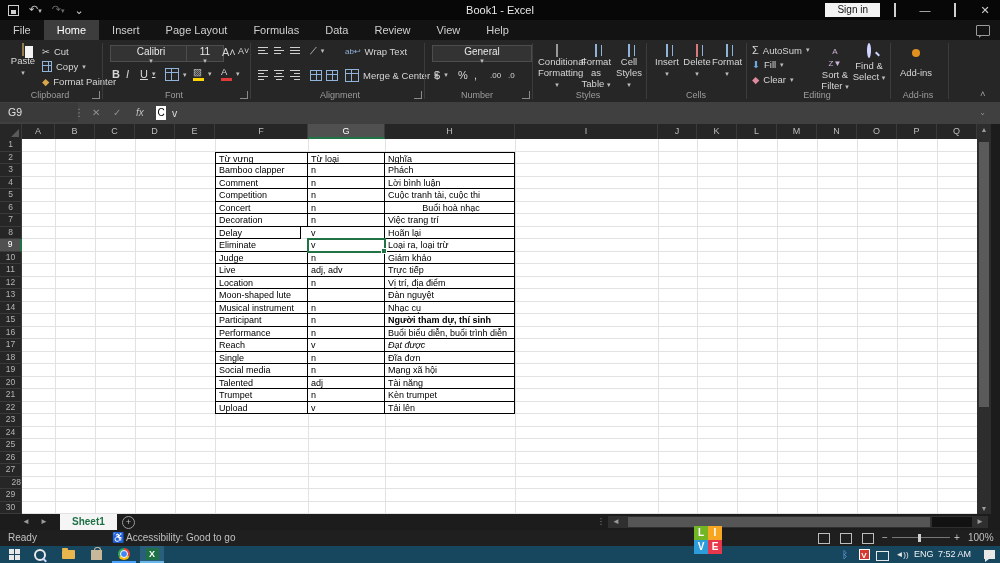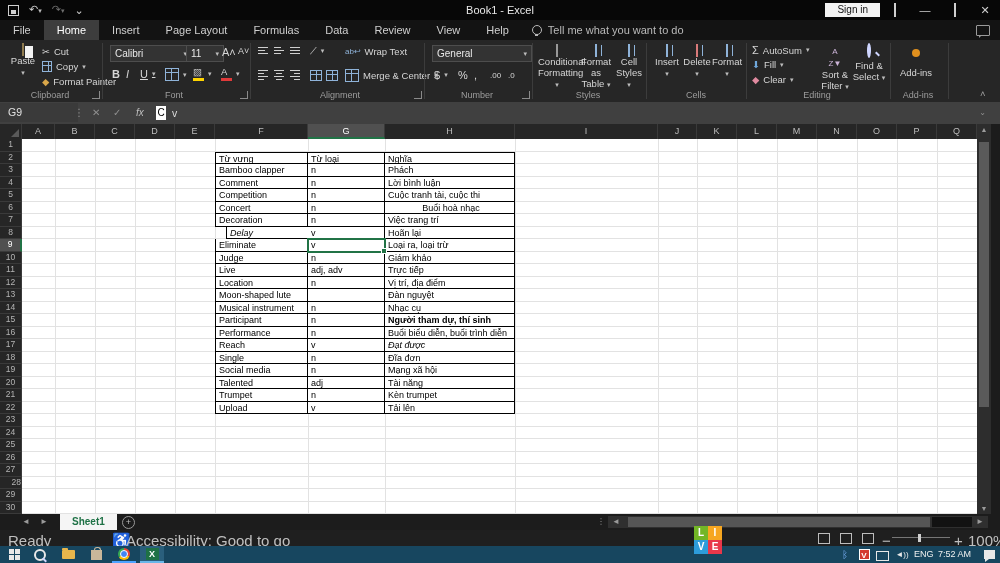--- a/index.html
+++ b/index.html
@@ -26,21 +26,21 @@
   #comment-ic{position:absolute;right:10px;top:25px;width:12px;height:9px;border:1px solid #9a9a9a;border-radius:1px;}
   #comment-ic:after{content:"";position:absolute;left:2px;top:9px;border-left:3px solid #9a9a9a;border-bottom:3px solid transparent;}
   
   #ribbon{left:0;top:40px;width:1000px;height:62px;background:#262626;color:#d6d6d6;border-bottom:1px solid #050505;}
   .gsep{position:absolute;top:3px;bottom:3px;width:1px;background:#3c3c3c;}
   .glabel{position:absolute;bottom:2px;font-size:9px;color:#9d9d9d;text-align:center;}
   .launcher{position:absolute;bottom:3px;width:7px;height:7px;border-right:1px solid #8a8a8a;border-bottom:1px solid #8a8a8a;}
   .rbtn{position:absolute;font-size:9.5px;color:#d6d6d6;white-space:nowrap;display:flex;align-items:center;gap:4px;cursor:default;}
   .bigbtn{position:absolute;text-align:center;font-size:9.5px;color:#d6d6d6;line-height:11px;cursor:default;}
   .dd{font-size:7px;color:#bdbdbd;}
-  .combo{position:absolute;background:#333;border:1px solid #4d4d4d;font-size:10px;color:#e8e8e8;display:flex;align-items:center;padding:0 4px;justify-content:space-between;}
+  .combo{position:absolute;background:#333;border:1px solid #4d4d4d;font-size:10px;color:#e8e8e8;display:flex;align-items:center;padding:0 4px;justify-content:space-between;flex-direction:column;}
   .clip-ic{width:14px;height:18px;background:#c9a86a;border:1px solid #8f7b4e;position:relative;margin:0 auto;}
   .clip-ic:after{content:"";position:absolute;left:2px;top:2px;width:8px;height:12px;background:#f4f4f4;}
   .grid-ic{width:12px;height:11px;border:1px solid #8fb3d9;position:relative;margin:0 auto;}
   .grid-ic:before{content:"";position:absolute;left:0;right:0;top:3px;height:1px;background:#8fb3d9;}
   .grid-ic:after{content:"";position:absolute;top:0;bottom:0;left:5px;width:1px;background:#8fb3d9;}
   .cf-ic{width:12px;height:11px;margin:0 auto;background:linear-gradient(90deg,#d95555 0 50%,#5a8bd9 50% 100%);border:1px solid #999;}
   .bars{display:inline-flex;flex-direction:column;gap:2px;}
   .bars i{display:block;height:1px;background:#cfcfcf;}
   .mag{width:8px;height:8px;border:2px solid #cfd6ff;border-radius:50%;position:relative;margin:0 auto;}
   .mag:after{content:"";position:absolute;width:5px;height:2px;background:#cfd6ff;transform:rotate(45deg);left:6px;top:8px;}
@@ -73,21 +73,21 @@
   #rightfill{left:991px;top:124px;width:9px;height:390px;background:#1c1c1c;}
   
   #tabstrip{left:0;top:514px;width:1000px;height:16px;background:#1c1c1c;color:#9a9a9a;}
   .navarr{position:absolute;top:0;line-height:16px;font-size:8px;color:#9a9a9a;}
   #sheettab{position:absolute;left:60px;top:0;height:16px;background:#f5f5f5;color:#1e7145;font-size:10px;font-weight:bold;line-height:16px;padding:0 12px;}
   #addsheet{position:absolute;left:122px;top:2px;width:11px;height:11px;border:1px solid #9a9a9a;border-radius:50%;color:#bdbdbd;font-size:9px;line-height:11px;text-align:center;}
   #hscroll-track{position:absolute;left:608px;top:2px;width:380px;height:12px;background:#2f2f2f;}
   #hthumb{position:absolute;left:20px;top:1px;width:302px;height:10px;background:#555;}
   #hdark{position:absolute;left:324px;top:1px;width:40px;height:10px;background:#121212;}
   
-  #statusbar{left:0;top:530px;width:1000px;height:16px;background:#1f1f1f;color:#c0c0c0;font-size:15px;}
+  #statusbar{left:0;top:530px;width:1000px;height:16px;background:#1f1f1f;color:#c0c0c0;font-size:10px;}
   .vwic{position:absolute;top:3px;width:10px;height:9px;border:1px solid #bdbdbd;}
   #zoomtrack{position:absolute;left:892px;top:7px;width:58px;height:1px;background:#777;}
   #zoomthumb{position:absolute;left:918px;top:4px;width:3px;height:8px;background:#cfcfcf;}
   
   #taskbar{left:0;top:546px;width:1000px;height:17px;background:#17465f;color:#eee;}
   .tbic{position:absolute;top:0;width:24px;height:17px;display:flex;align-items:center;justify-content:center;}
   .winlogo{display:grid;grid-template-columns:5px 5px;grid-template-rows:5px 5px;gap:1px;}
   .winlogo i{background:#e8e8e8;}
   .folder{width:13px;height:9px;background:#e8b64c;border-radius:1px;position:relative;}
   .folder:before{content:"";position:absolute;left:0;top:-2px;width:6px;height:2px;background:#e8b64c;border-radius:1px 1px 0 0;}
@@ -133,24 +133,20 @@
   <div class="abs" id="tabrow">
       <div class="rtab">File</div>
       <div class="rtab active">Home</div>
       <div class="rtab">Insert</div>
       <div class="rtab">Page Layout</div>
       <div class="rtab">Formulas</div>
       <div class="rtab">Data</div>
       <div class="rtab">Review</div>
       <div class="rtab">View</div>
       <div class="rtab">Help</div>
-      <div id="tellme">
-        <span class="bulb"></span>
-        <span>Tell me what you want to do</span>
-      </div>
     </div>
   <div id="comment-ic"></div>
 
   <div class="abs" id="ribbon">
 
     <div class="bigbtn" style="left:6px;top:4px;width:34px">
       <span class="clip-ic"></span>
       <div><span>Paste</span><br><span class="dd">▾</span></div>
     </div>
     <div class="rbtn" style="left:42px;top:6px">
@@ -439,21 +435,21 @@
       <div class="tcell" style="left: 385px; top: 37.5px; width: 130px; height: 12.5px;">Lời bình luận</div>
       <div class="tcell" style="left: 215px; top: 50px; width: 93px; height: 12.5px; border-left: 1px solid rgb(0, 0, 0);">Competition</div>
       <div class="tcell" style="left: 308px; top: 50px; width: 77px; height: 12.5px;">n</div>
       <div class="tcell" style="left: 385px; top: 50px; width: 130px; height: 12.5px;">Cuộc tranh tài, cuộc thi</div>
       <div class="tcell" style="left: 215px; top: 62.5px; width: 93px; height: 12.5px; border-left: 1px solid rgb(0, 0, 0);">Concert</div>
       <div class="tcell" style="left: 308px; top: 62.5px; width: 77px; height: 12.5px;">n</div>
       <div class="tcell" style="left: 385px; top: 62.5px; width: 130px; height: 12.5px; text-align: center;">Buổi hoà nhạc</div>
       <div class="tcell" style="left: 215px; top: 75px; width: 93px; height: 12.5px; border-left: 1px solid rgb(0, 0, 0);">Decoration</div>
       <div class="tcell" style="left: 308px; top: 75px; width: 77px; height: 12.5px;">n</div>
       <div class="tcell" style="left: 385px; top: 75px; width: 130px; height: 12.5px;">Việc trang trí</div>
-      <div class="tcell" style="left: 226px; top: 87.5px; width: 86px; height: 12.5px; border-left: 1px solid rgb(0, 0, 0); font-style: italic;">Delay</div>
+      <div class="tcell" style="left: 215px; top: 87.5px; width: 86px; height: 12.5px; border-left: 1px solid rgb(0, 0, 0);">Delay</div>
       <div class="tcell" style="left: 308px; top: 87.5px; width: 77px; height: 12.5px;">v</div>
       <div class="tcell" style="left: 385px; top: 87.5px; width: 130px; height: 12.5px;">Hoãn lại</div>
       <div class="tcell" style="left: 215px; top: 100px; width: 93px; height: 12.5px; border-left: 1px solid rgb(0, 0, 0);">Eliminate</div>
       <div class="tcell" style="left: 308px; top: 100px; width: 77px; height: 12.5px;">v</div>
       <div class="tcell" style="left: 385px; top: 100px; width: 130px; height: 12.5px;">Loại ra, loại trừ</div>
       <div class="tcell" style="left: 215px; top: 112.5px; width: 93px; height: 12.5px; border-left: 1px solid rgb(0, 0, 0);">Judge</div>
       <div class="tcell" style="left: 308px; top: 112.5px; width: 77px; height: 12.5px;">n</div>
       <div class="tcell" style="left: 385px; top: 112.5px; width: 130px; height: 12.5px;">Giám khảo</div>
       <div class="tcell" style="left: 215px; top: 125px; width: 93px; height: 12.5px; border-left: 1px solid rgb(0, 0, 0);">Live</div>
       <div class="tcell" style="left: 308px; top: 125px; width: 77px; height: 12.5px;">adj, adv</div>

